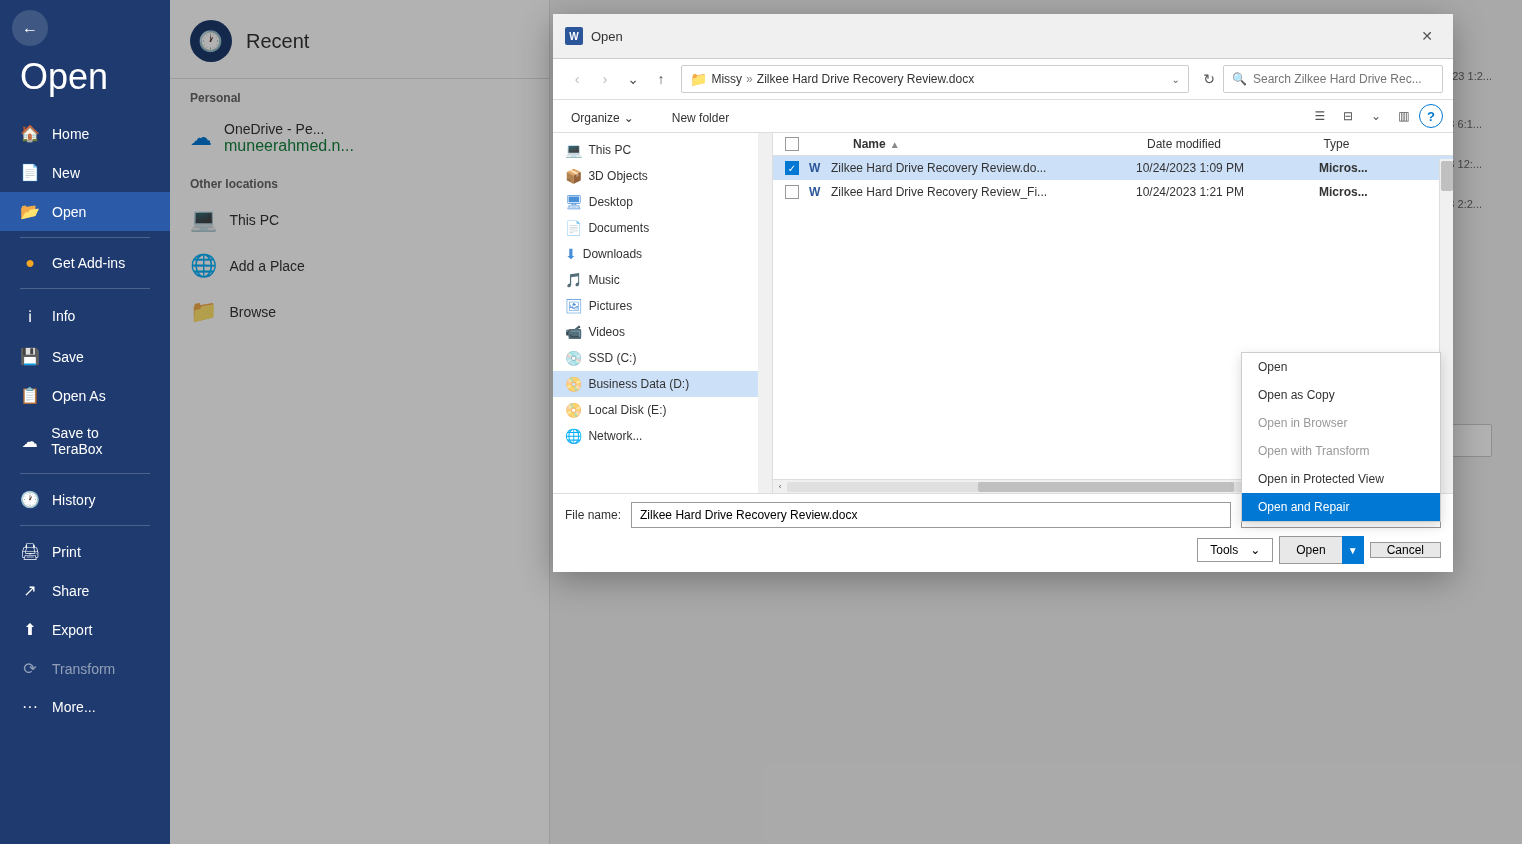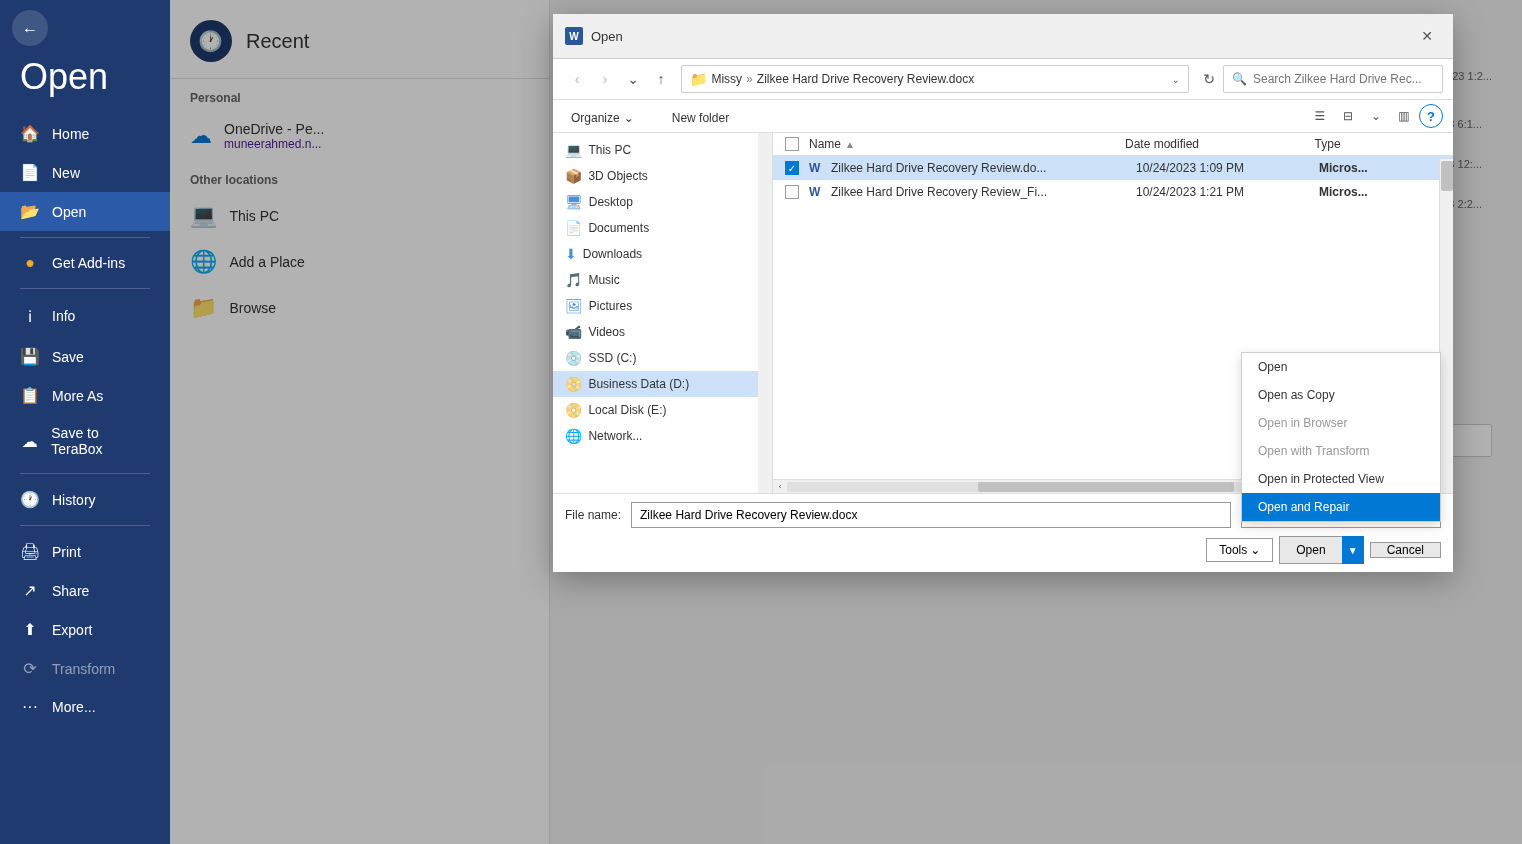--- a/index.html
+++ b/index.html
@@ -85,21 +85,21 @@
     }
     .recent-location-item {
       display: flex;
       align-items: center;
       gap: 12px;
       padding: 10px 20px;
       cursor: pointer;
     }
     .recent-location-icon { font-size: 22px; color: #0078d4; }
     .recent-location-text { font-size: 14px; color: #333; }
-    .recent-location-sub { font-size: 12px; color: #4c1d95; }
+    .recent-location-sub { font-size: 16px; color: #15803d; }
     .recent-browse-item {
       display: flex;
       align-items: center;
       gap: 12px;
       padding: 10px 20px;
       cursor: pointer;
     }
     .browse-icon { font-size: 22px; color: #555; }
 
     
@@ -326,21 +326,21 @@
     }
     .file-pane-header {
       display: flex;
       align-items: center;
       padding: 4px 12px;
       border-bottom: 1px solid #ddd;
       background: white;
       position: relative;
     }
     .sort-arrow { color: #888; font-size: 10px; margin-left: 4px; }
-    .col-name { flex: 2; font-size: 12px; color: #333; font-weight: 400; cursor: pointer; display: flex; align-items: center; }
+    .col-name { flex: 2; font-size: 12px; color: #333; font-weight: 700; cursor: pointer; display: flex; align-items: center; margin-left: 44px; }
     .col-date { flex: 1.2; font-size: 12px; color: #333; font-weight: 500; cursor: pointer; }
     .col-type { flex: 0.8; font-size: 12px; color: #333; font-weight: 500; cursor: pointer; }
     .check-col { width: 24px; }
     .file-rows { flex: 1; overflow-y: auto; }
     .file-row {
       display: flex;
       align-items: center;
       padding: 5px 12px;
       cursor: pointer;
       font-size: 12px;
@@ -377,21 +377,21 @@
       height: 26px; border: 1px solid #999;
       padding: 0 8px; font-size: 12px; outline: none;
       background: white; min-width: 200px;
       display: flex; align-items: center; gap: 4px; cursor: pointer;
     }
     .filetype-chevron { font-size: 10px; color: #555; }
     .footer-row2 {
       display: flex; align-items: center; justify-content: flex-end; gap: 6px;
     }
     .tools-btn {
-      display: flex; align-items: center; gap: 3px;
+      display: flex; align-items: center; gap: 12px;
       padding: 4px 12px;
       border: 1px solid #999;
       background: white;
       font-size: 12px; cursor: pointer;
     }
     .open-btn-group {
       display: flex; height: 28px;
     }
     .open-main {
       padding: 0 16px;
@@ -465,21 +465,21 @@
   <div class="sidebar-item">
     <span class="icon">ℹ</span>
     <span>Info</span>
   </div>
   <div class="sidebar-item">
     <span class="icon">💾</span>
     <span>Save</span>
   </div>
   <div class="sidebar-item">
     <span class="icon">📋</span>
-    <span>More As</span>
+    <span>Open As</span>
   </div>
   <div class="sidebar-item">
     <span class="icon">☁</span>
     <span>Save to TeraBox</span>
   </div>
   <div class="sidebar-divider"></div>
   <div class="sidebar-item">
     <span class="icon">🕐</span>
     <span>History</span>
   </div>

